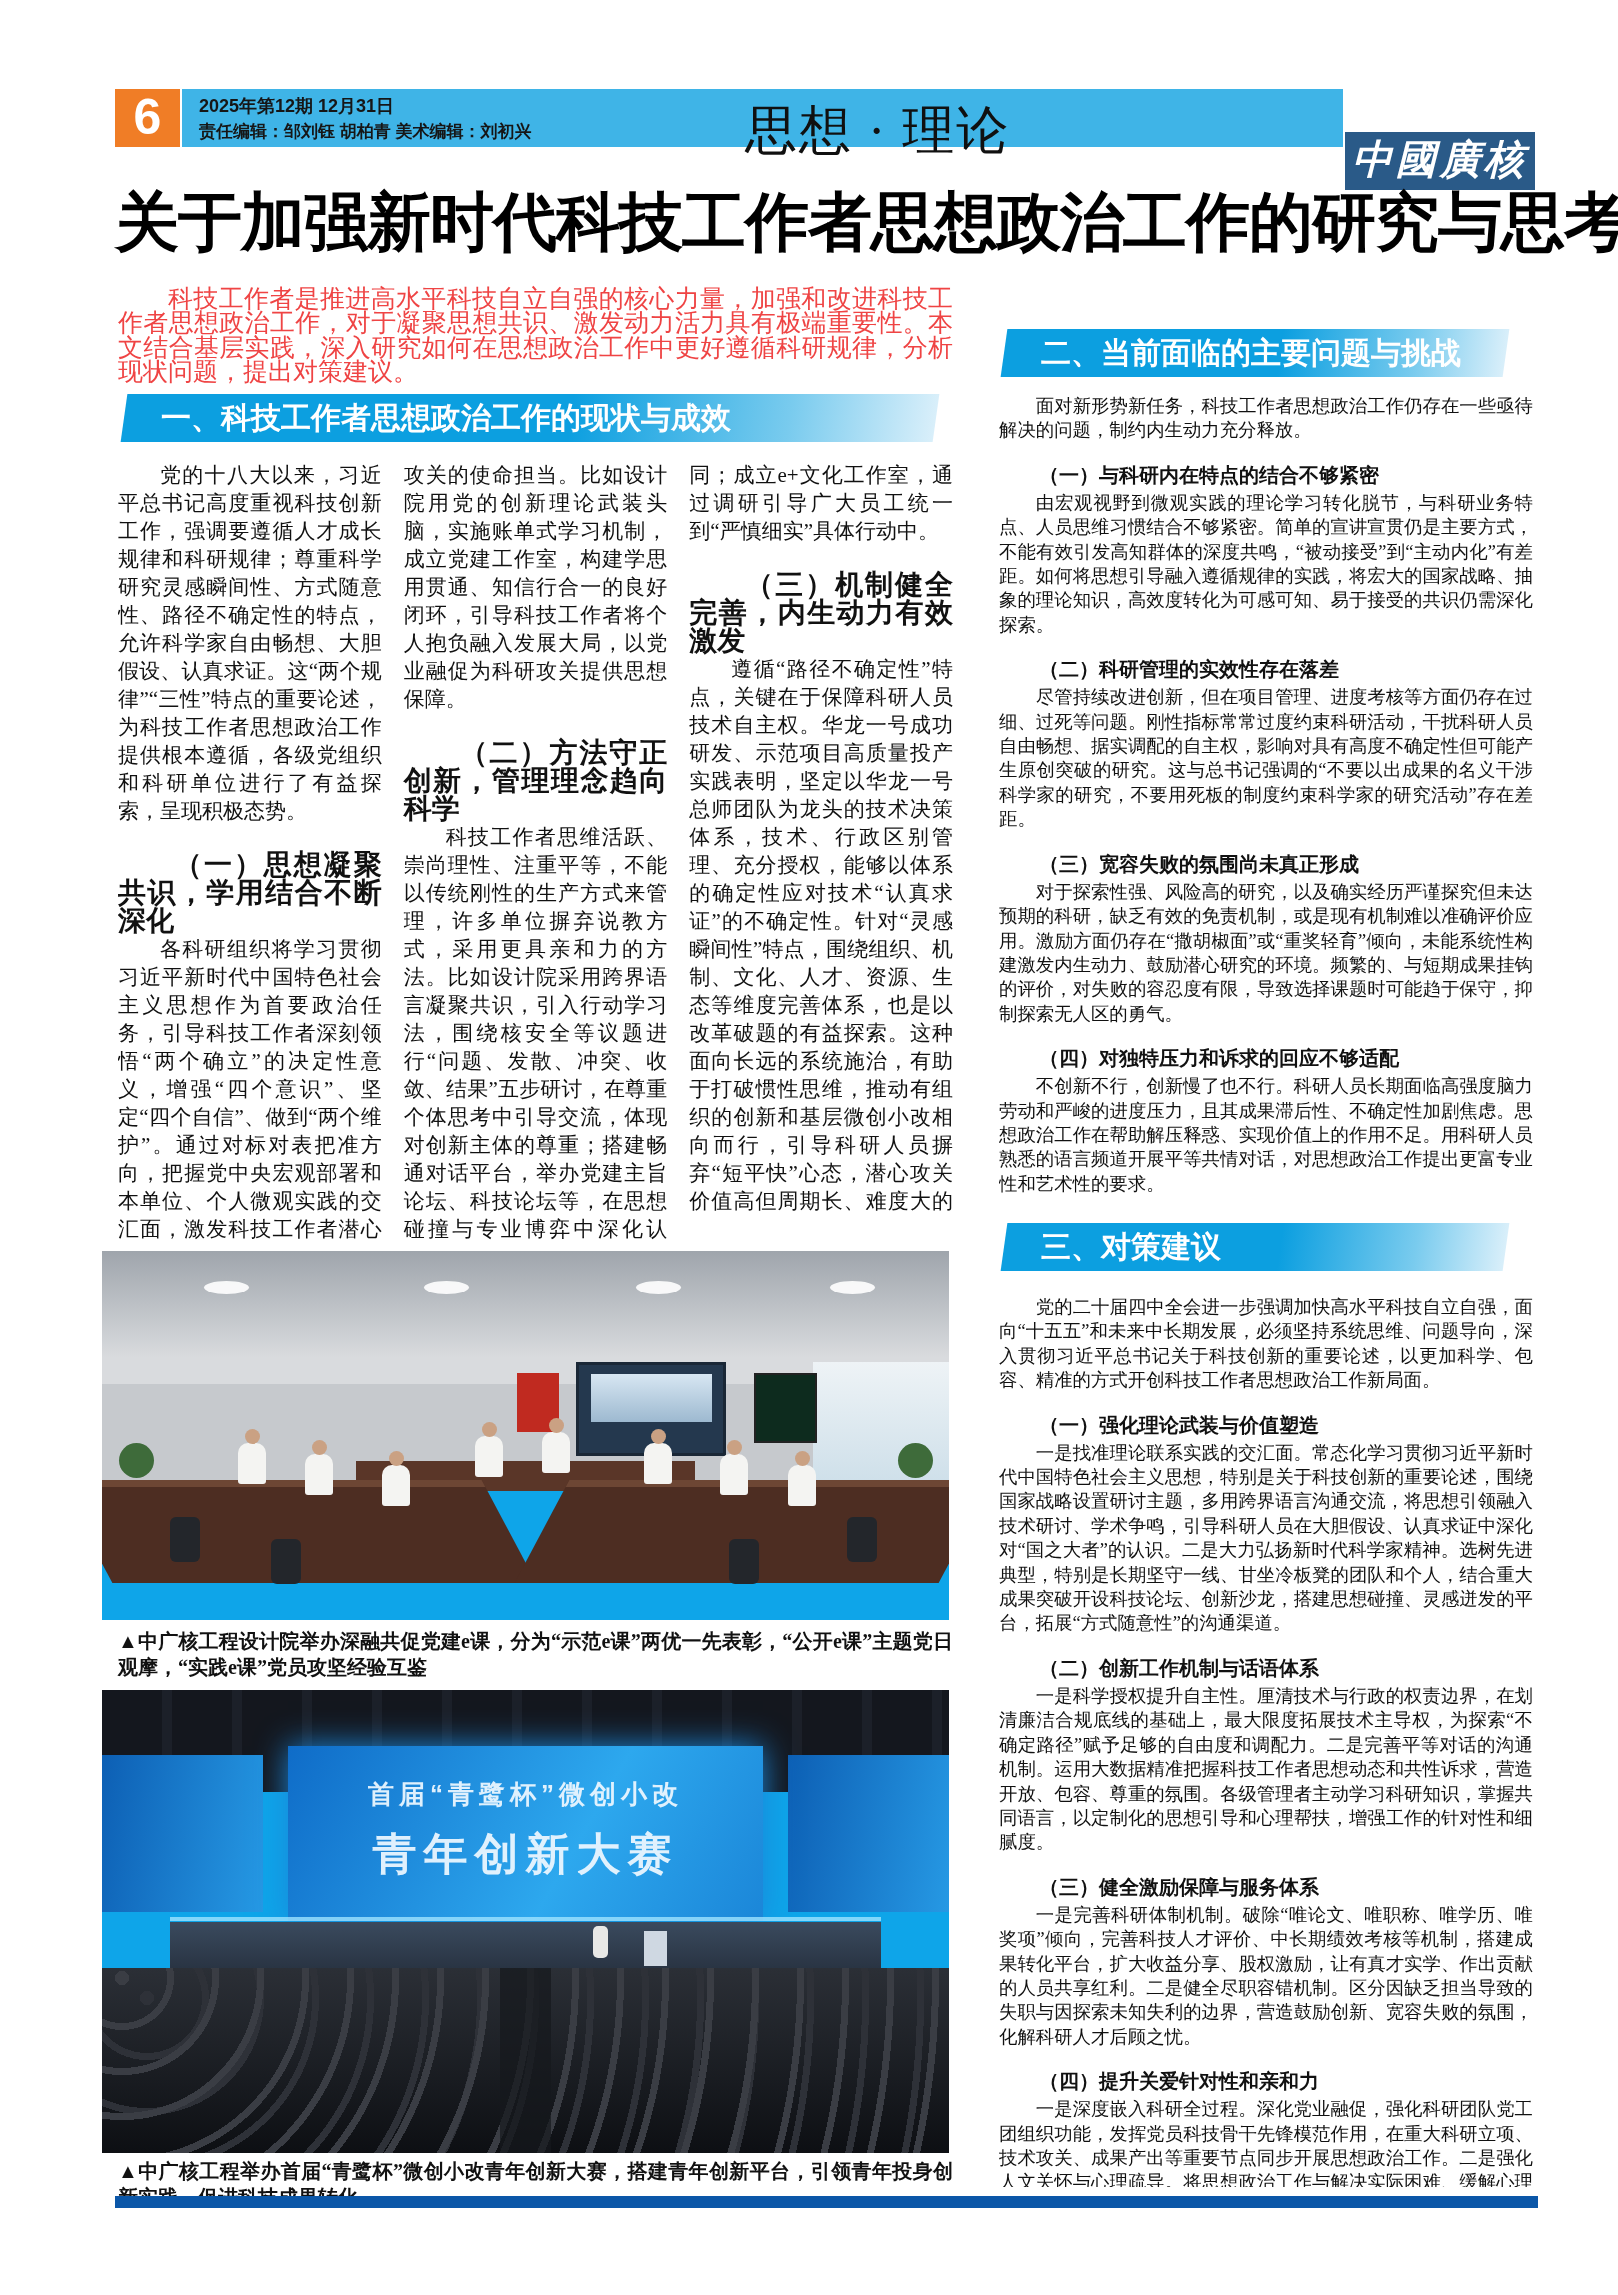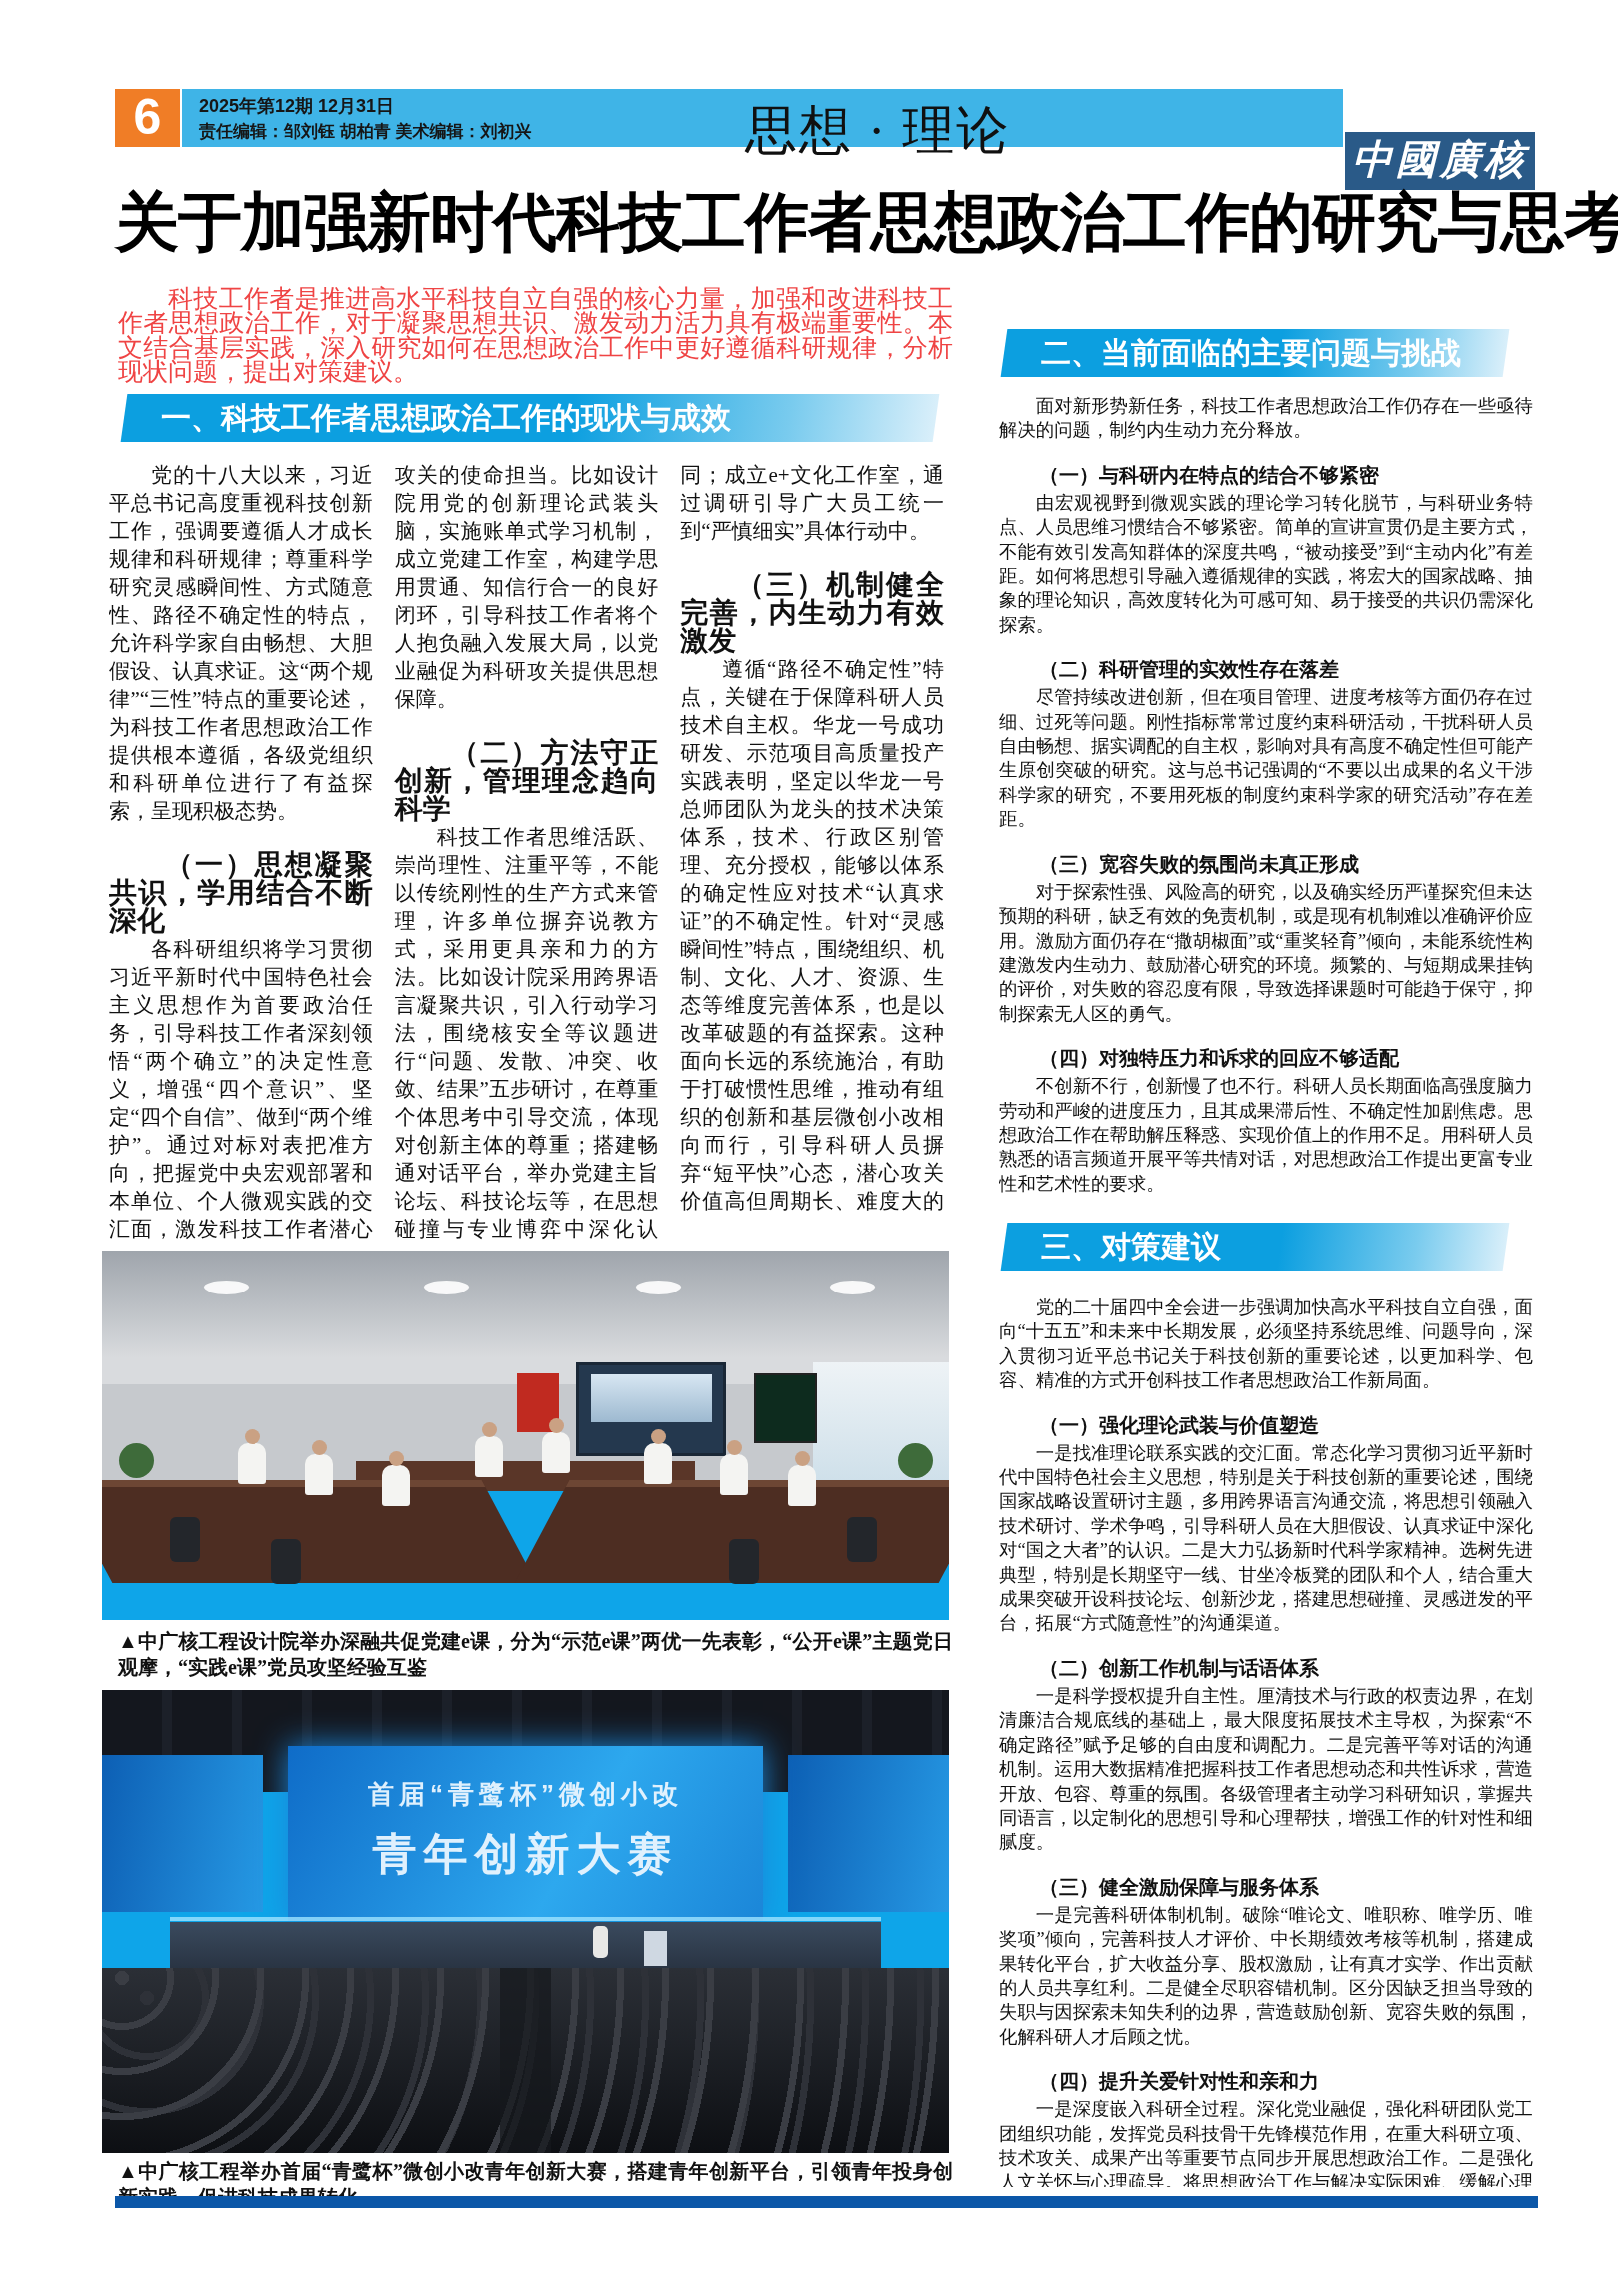--- a/index.html
+++ b/index.html
@@ -31,21 +31,21 @@
   
   .banner{position:absolute;height:48px;transform:skewX(-8deg);
           background:linear-gradient(90deg,#0C9FE0 0%,#0C9FE0 55%,#79CBEE 82%,#D9EFFA 100%);}
   .banner-inner{transform:skewX(8deg);color:#fff;font-family:"Liberation Sans","DejaVu Sans",sans-serif;
           font-weight:900;font-size:30px;line-height:48px;padding-left:37px;white-space:nowrap;}
   .banner-s1{left:124px;top:394px;width:812px;}
   .banner-s2{left:1004px;top:329px;width:502px;}
   .banner-s3{left:1004px;top:1223px;width:502px;}
 
   
-  .s1-body{position:absolute;left:109px;top:461px;width:835px;height:783px;overflow:hidden;
+  .s1-body{position:absolute;left:118px;top:461px;width:835px;height:783px;overflow:hidden;
            column-count:3;column-gap:22px;column-fill:auto;
            font-size:21px;line-height:28px;text-align:justify;}
   .s1-body p,.s1-body h3{margin:0;text-indent:2em;}
   .s1-body h3{font-family:"Liberation Sans","DejaVu Sans",sans-serif;font-weight:900;font-size:28px;
               line-height:28px;margin-top:26px;}
 
   
   .rc{position:absolute;left:999px;width:534px;font-size:18.4px;line-height:24.4px;text-align:justify;}
   .rc p,.rc h3{margin:0;text-indent:2em;font-family:Liberation Serif, serif;}
   .rc h3{font-family:"Liberation Sans","DejaVu Sans",sans-serif;font-weight:900;font-size:20px;

